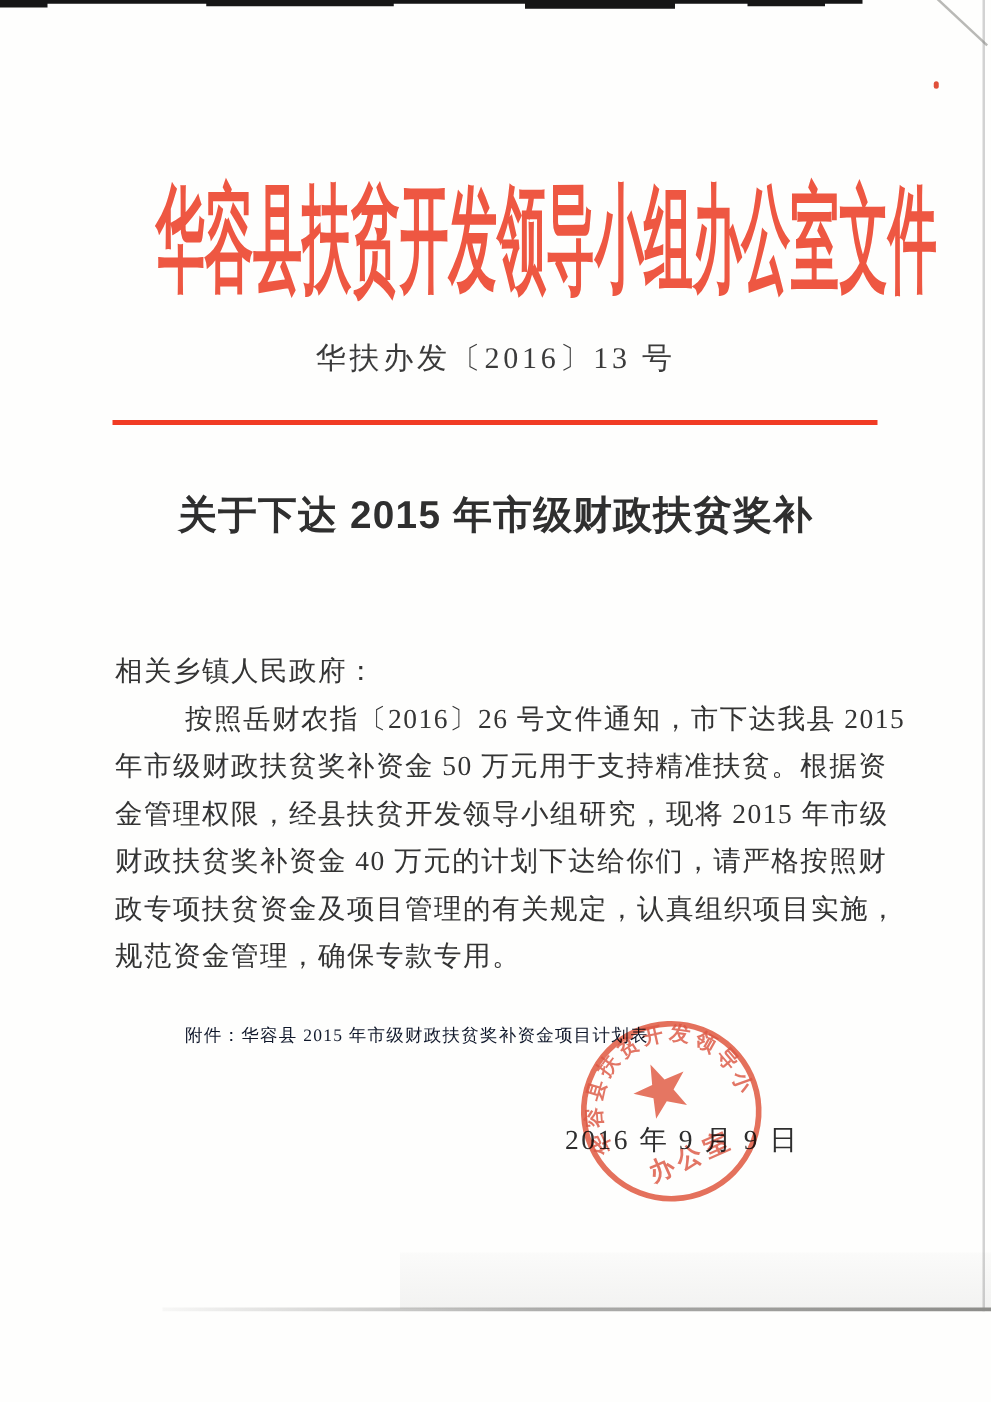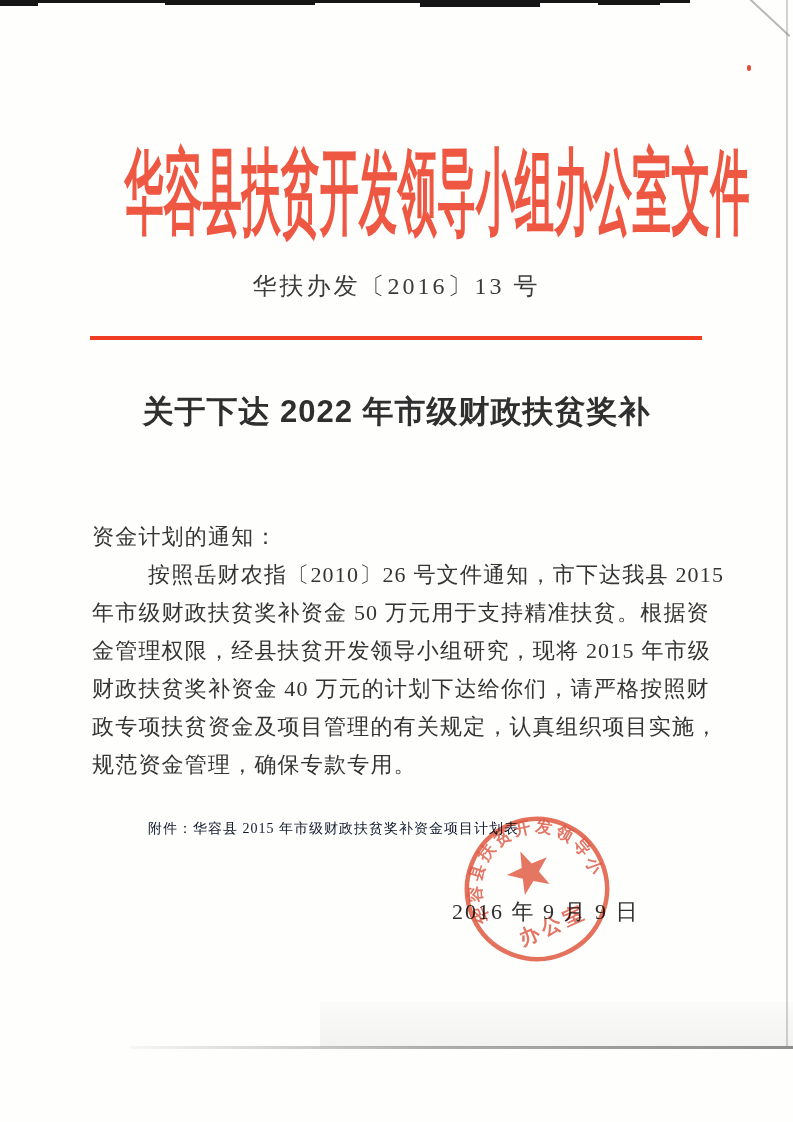--- a/index.html
+++ b/index.html
@@ -66,26 +66,26 @@
 
   <div class="masthead">
     <span>华容县扶贫开发领导小组办公室文件</span>
   </div>
 
   <div class="doc-number">华扶办发〔2016〕13 号</div>
 
   <div class="red-rule"></div>
 
   <div class="doc-title">
-    <div>关于下达 2022 年市级财政扶贫奖补</div>
+    <div>关于下达 2015 年市级财政扶贫奖补</div>
   </div>
 
   <div class="body-block">
-    <div class="line">资金计划的通知：</div>
-    <div class="line indent">按照岳财农指〔2010〕26 号文件通知，市下达我县 2015</div>
+    <div class="line">相关乡镇人民政府：</div>
+    <div class="line indent">按照岳财农指〔2016〕26 号文件通知，市下达我县 2015</div>
     <div class="line">年市级财政扶贫奖补资金 50 万元用于支持精准扶贫。根据资</div>
     <div class="line">金管理权限，经县扶贫开发领导小组研究，现将 2015 年市级</div>
     <div class="line">财政扶贫奖补资金 40 万元的计划下达给你们，请严格按照财</div>
     <div class="line">政专项扶贫资金及项目管理的有关规定，认真组织项目实施，</div>
     <div class="line">规范资金管理，确保专款专用。</div>
   </div>
 
   <div class="attachment">附件：华容县 2015 年市级财政扶贫奖补资金项目计划表</div>
 
   <div class="date-line">2016 年 9 月 9 日</div>

